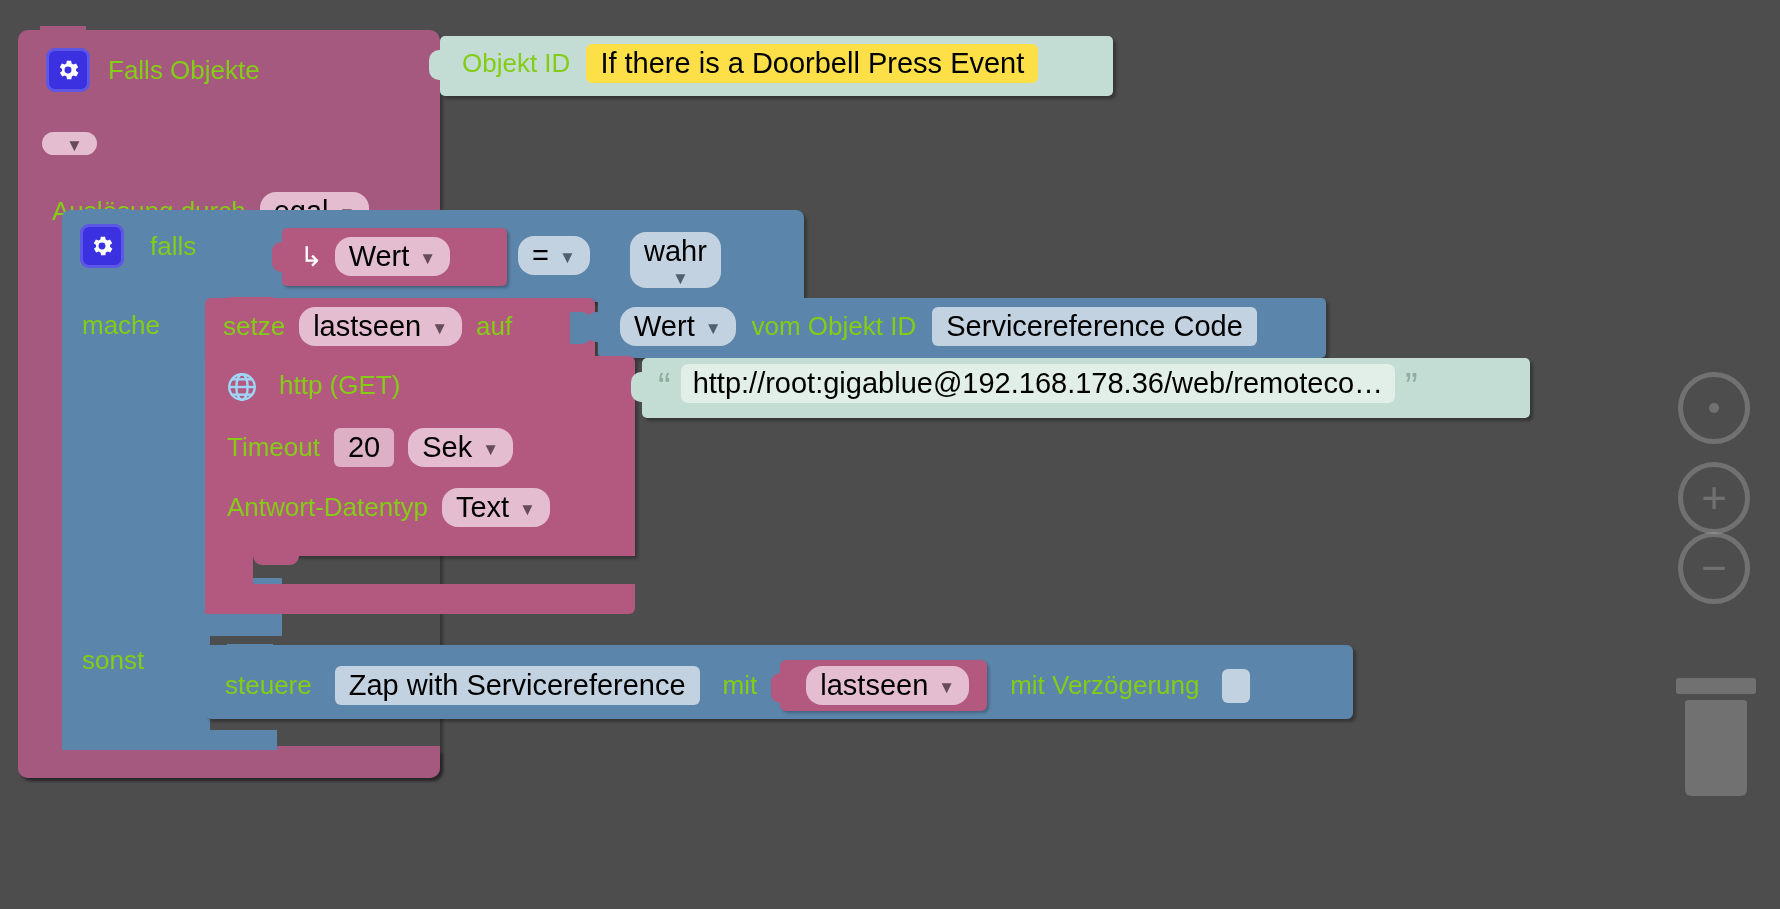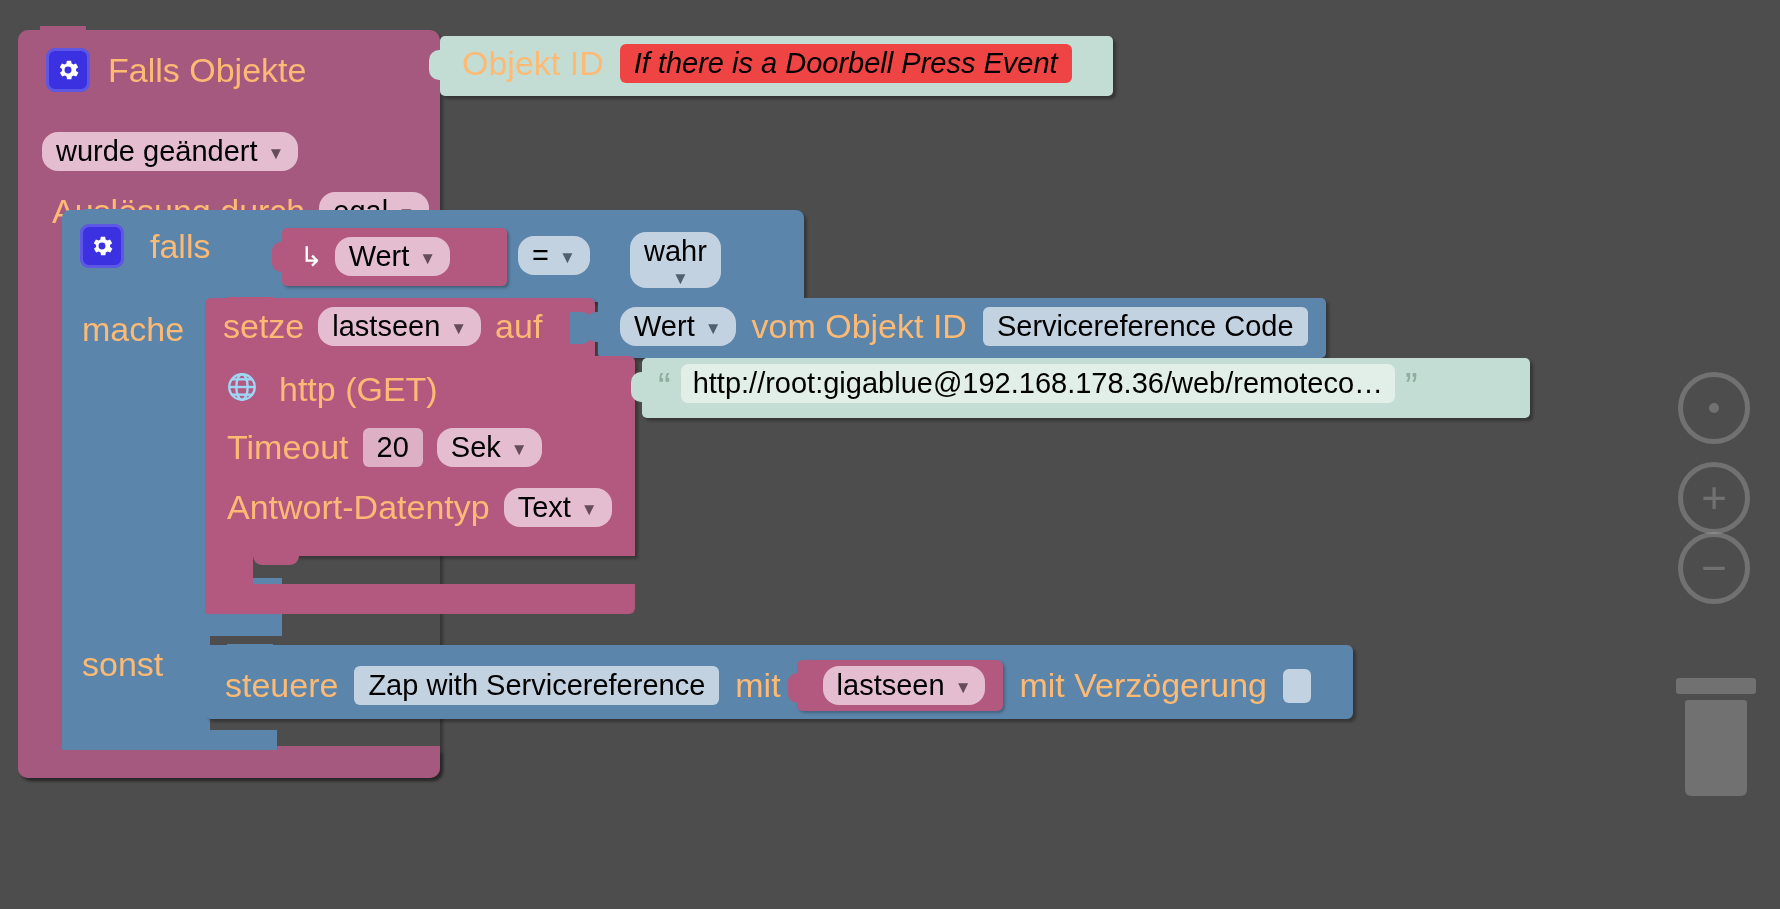--- a/index.html
+++ b/index.html
@@ -29,25 +29,25 @@
   .caret{
     display:inline-block;
     margin-left:10px;
     font-size:17px;
     line-height:1;
     position:relative;top:2px;
     color:#3d2530;
     opacity:.75;
   }
   .caret.dark{color:#2b3a4a;}
-  .lbl{font-size:34px;color:#fdba74;white-space:nowrap;}
+  .lbl{font-size:26px;color:#84cc16;white-space:nowrap;}
   .pill-pink{background:#e4bdd0;}
   .pill-pink2{background:#ddb0c5;}
   .pill-blue{background:#c3d2e0;}
-  .pill-teal{background:#ef4444;font-style:italic;}
+  .pill-teal{background:#fde047;}
 
   
   #hat-block{left:18px;top:30px;width:422px;height:748px;}
   #hat-body{
     position:absolute;left:0;top:0;width:422px;height:748px;
     background:#a5597e;
     border-radius:10px 10px 10px 10px;
     box-shadow:3px 3px 3px rgba(0,0,0,.3);
   }
   #hat-notch{
@@ -165,21 +165,21 @@
   .quote{font-size:38px;color:#8fae9f;line-height:.9;position:relative;top:4px;}
   #url-field{
     background:#e2efe9;border-radius:7px;padding:3px 12px;font-size:29px;color:#000;
     white-space:nowrap;overflow:hidden;text-overflow:ellipsis;max-width:760px;
   }
 
   
   #steuere-block{left:205px;top:645px;width:1148px;height:74px;}
   #steuere-body{position:absolute;left:0;top:0;width:1148px;height:74px;background:#5c85ab;border-radius:6px;box-shadow:3px 3px 3px rgba(0,0,0,.3);}
   #steuere-notch{position:absolute;left:22px;top:-1px;width:46px;height:12px;background:#5c85ab;border-radius:0 0 9px 9px;}
-  #steuere-inner{position:absolute;left:20px;top:15px;display:flex;align-items:center;gap:16px;}
+  #steuere-inner{position:absolute;left:20px;top:15px;display:flex;align-items:center;gap:23px;}
   #lastseen-wrap{position:relative;display:inline-flex;align-items:center;}
   #lastseen-body{background:#b3597f;border-radius:6px;padding:6px 18px 6px 26px;display:inline-flex;align-items:center;box-shadow:2px 2px 3px rgba(0,0,0,.25);}
   #lastseen-plug{position:absolute;left:-9px;top:13px;width:14px;height:30px;background:#b3597f;border-radius:9px 0 0 9px;}
   #delay-socket{width:28px;height:34px;background:#c3d2e0;border-radius:6px;}
 
   
   #hat-tail{position:absolute;left:18px;top:750px;width:422px;height:28px;background:#a5597e;border-radius:0 0 10px 10px;box-shadow:3px 3px 3px rgba(0,0,0,.28);}
   #hat-tail-notch{position:absolute;left:40px;top:26px;width:46px;height:12px;background:#a5597e;border-radius:0 0 9px 9px;}
 
   
@@ -207,21 +207,20 @@
       <span class="gear">
         <svg viewBox="0 0 24 24" fill="#ffffff">
           <path d="M19.4 13a7.8 7.8 0 0 0 0-2l2-1.5-2-3.5-2.4 1a7.6 7.6 0 0 0-1.7-1l-.4-2.6h-4l-.4 2.6c-.6.2-1.2.6-1.7 1l-2.4-1-2 3.5L6.6 11a7.8 7.8 0 0 0 0 2l-2 1.5 2 3.5 2.4-1c.5.4 1.1.8 1.7 1l.4 2.6h4l.4-2.6c.6-.2 1.2-.6 1.7-1l2.4 1 2-3.5-2-1.5zM12 15.2A3.2 3.2 0 1 1 15.2 12 3.2 3.2 0 0 1 12 15.2z"></path>
         </svg>
       </span>
       <span class="lbl">Falls Objekte</span>
     </div>
 
     <div id="hat-row2">
       <span class="pill pill-pink">
-        <span>wurde geändert</span>
         <span class="caret">▼</span>
       </span>
     </div>
 
     <div id="hat-row3">
       <span class="lbl">Auslösung durch</span>
       <span class="pill pill-pink">
         <span>egal</span>
         <span class="caret">▼</span>
       </span>

